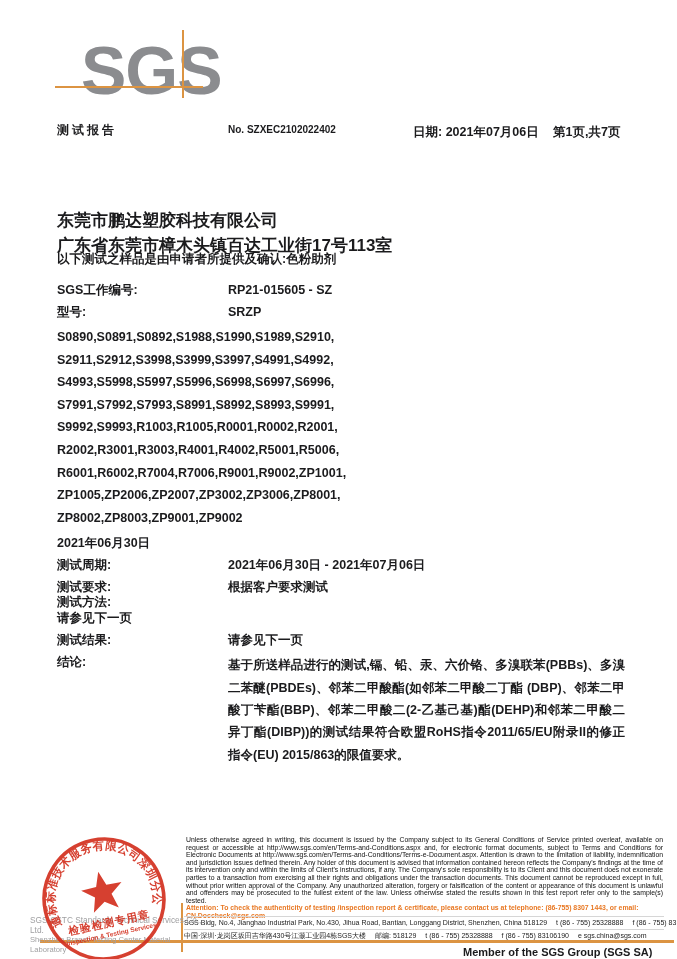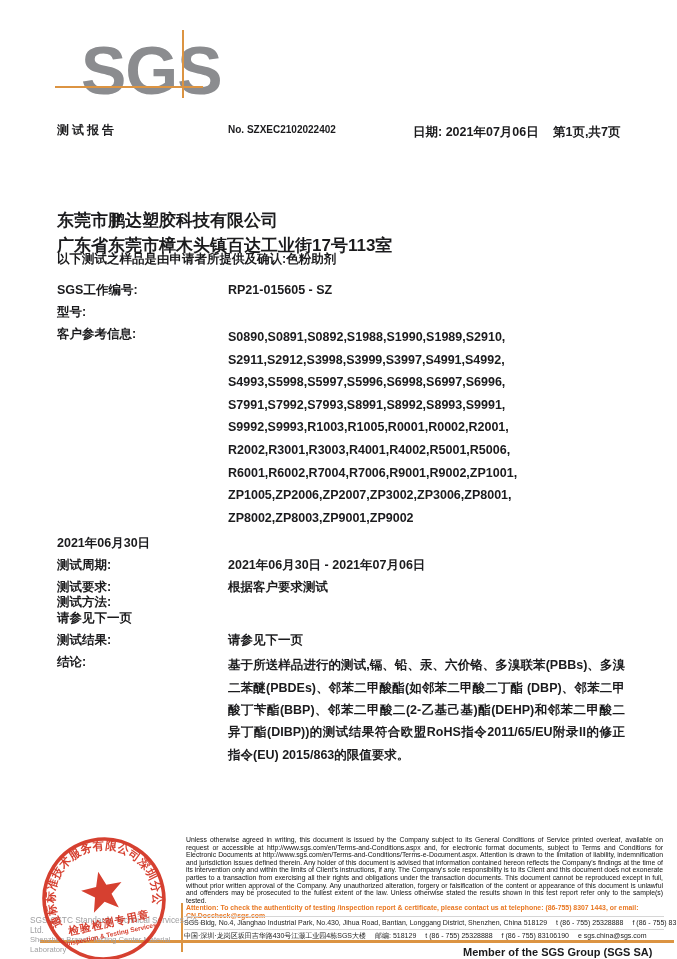--- a/index.html
+++ b/index.html
@@ -79,23 +79,23 @@
 
   <div class="statement">以下测试之样品是由申请者所提供及确认:色粉助剂</div>
 
   <div class="fields">
     <div class="frow">
       <span class="lbl">SGS工作编号:</span>
       <span class="val">RP21-015605 - SZ</span>
     </div>
     <div class="frow">
       <span class="lbl">型号:</span>
+      <span class="val">SRZP</span>
     </div>
     <div class="frow">
-      <span class="lbl">客户参考信息:</span>
       <span class="val codes">
         <div>S0890,S0891,S0892,S1988,S1990,S1989,S2910,</div>
         <div>S2911,S2912,S3998,S3999,S3997,S4991,S4992,</div>
         <div>S4993,S5998,S5997,S5996,S6998,S6997,S6996,</div>
         <div>S7991,S7992,S7993,S8991,S8992,S8993,S9991,</div>
         <div>S9992,S9993,R1003,R1005,R0001,R0002,R2001,</div>
         <div>R2002,R3001,R3003,R4001,R4002,R5001,R5006,</div>
         <div>R6001,R6002,R7004,R7006,R9001,R9002,ZP1001,</div>
         <div>ZP1005,ZP2006,ZP2007,ZP3002,ZP3006,ZP8001,</div>
         <div>ZP8002,ZP8003,ZP9001,ZP9002</div>

